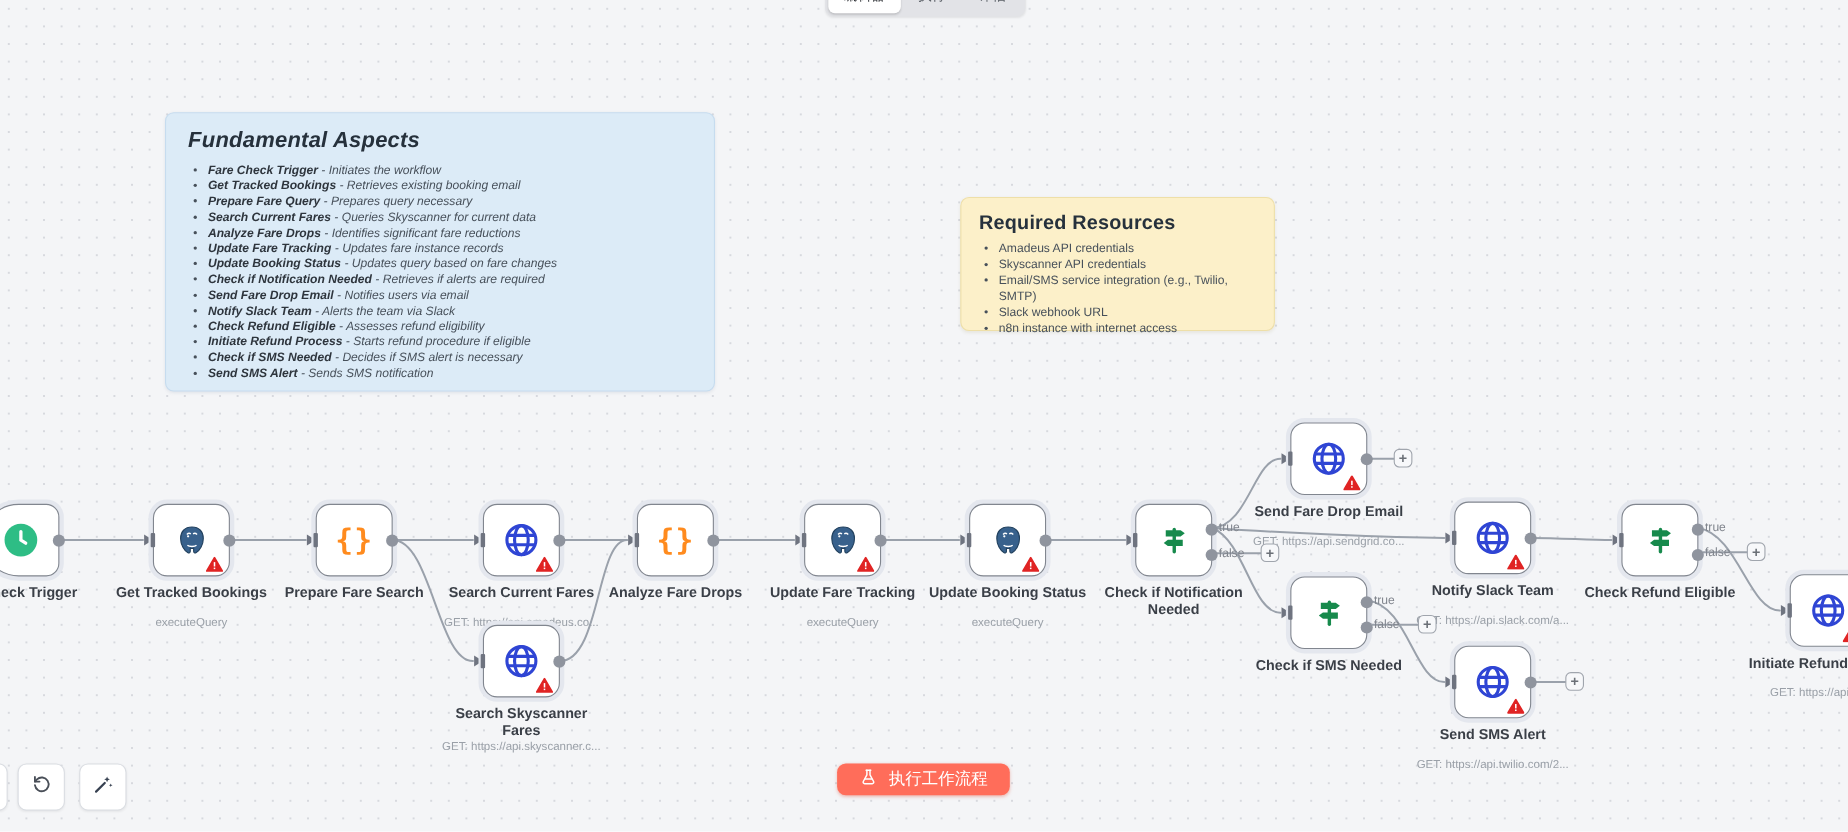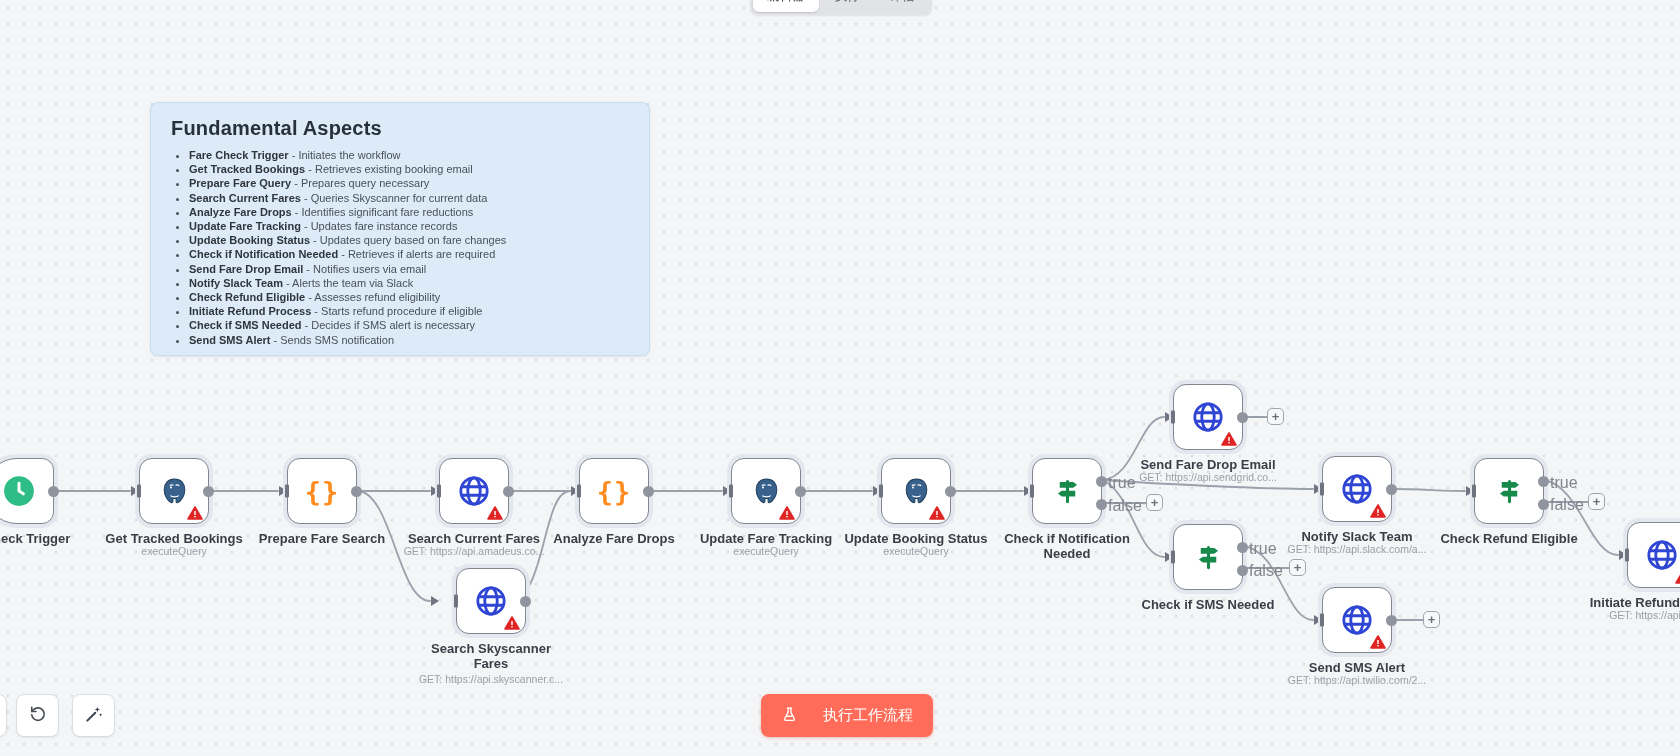--- a/index.html
+++ b/index.html
@@ -10,21 +10,21 @@
     background-image:radial-gradient(circle,#d7d9de 1.1px, transparent 1.3px);
     background-size:16px 16px; }
 
   
   svg.edges { position:absolute; left:0; top:0; z-index:1; }
   svg.edges path.wire { fill:none; stroke:#9aa1ab; stroke-width:1.8px; stroke-linecap:round; }
   svg.edges polygon.arrow { fill:#6f7480; }
 
   
   .note { position:absolute; border-radius:8px; z-index:2; }
-  .note-blue { background:#dcebf7; border:1px solid #c6dcef; box-shadow:0 1px 3px rgba(80,110,140,.12); }
+  .note-blue { background:#dcebf7; border:1px solid #c6dcef; box-shadow:0 1px 3px rgba(80,110,140,.12);font-style:italic; }
   .note-yellow { background:#fcf0c9; border:1px solid #eedfa8; box-shadow:0 1px 3px rgba(140,120,60,.12); }
   .note h2 { font-size:20px; color:#26313c; letter-spacing:.2px; }
   .note-yellow h2 { font-size:18px; }
   .note ul { list-style:disc; margin-top:8px; padding-left:18px; }
   .note li { font-size:11px; line-height:14.2px; color:#47505a; }
   .note li .b { font-weight:bold; color:#2e353d; }
   .note-yellow li { line-height:14.5px; }
 
   
   .node { position:absolute; width:70px; height:66px; background:#ffffff;
@@ -34,42 +34,42 @@
   .icon { position:absolute; inset:0; display:flex; align-items:center; justify-content:center; }
   .code-glyph { font-family:"DejaVu Sans Mono","Liberation Mono",monospace;
     font-size:27px; font-weight:bold; color:#ff8b1e; letter-spacing:1px; }
   .warn { position:absolute; right:5px; bottom:3px; width:16px; height:14px; }
   .in-bar { position:absolute; left:-3px; top:50%; transform:translateY(-50%);
     width:4px; height:13px; background:#6f7480; border-radius:1px; }
   .out-dot { position:absolute; right:-6px; width:11px; height:11px; border-radius:50%; background:#8f949e; }
   .out-mid { top:50%; margin-top:-5.5px; }
   .nlabel { position:absolute; top:72px; left:50%; transform:translateX(-50%); width:180px;
     text-align:center; font-size:13px; font-weight:bold; color:#3a3f47; line-height:15px; }
-  .nsub { position:absolute; top:86px; left:50%; transform:translateX(-50%); width:190px;
+  .nsub { position:absolute; top:101px; left:50%; transform:translateX(-50%); width:190px;
     text-align:center; font-size:10.5px; color:#9aa0a8; }
 
-  .cond { position:absolute; font-size:16px; color:#80858d; z-index:4; }
+  .cond { position:absolute; font-size:11px; color:#80858d; z-index:4; }
   .plus { position:absolute; width:17px; height:17px; border:1.5px solid #a0a5ad; border-radius:5px;
     background:#f7f8fa; color:#6b7077; font-size:13px; line-height:13px; font-weight:bold;
     display:flex; align-items:center; justify-content:center; z-index:4; }
 
   
   .tabbar { position:absolute; left:750px; top:-20px; height:35px; display:flex; gap:2px;
     background:#e2e3e7; border-radius:8px; padding:3px; z-index:6;
     box-shadow:0 1px 2px rgba(0,0,0,.08); }
   .tab { padding:5px 14px; border-radius:6px; font-size:12.5px; color:#5a5f66; white-space:nowrap; }
   .tab.active { background:#ffffff; color:#24272c; box-shadow:0 1px 2px rgba(0,0,0,.15); }
 
   
   .ctl { position:absolute; top:694px; width:43px; height:43px; background:#ffffff;
     border:1px solid #dadde2; border-radius:8px; display:flex; align-items:center; justify-content:center;
     box-shadow:0 1px 2px rgba(0,0,0,.06); z-index:6; }
-  .exec-btn { position:absolute; left:761px; top:694px; height:43px; padding:0 20px;
+  .exec-btn { position:absolute; left:761px; top:694px; height:29px; padding:0 20px;
     background:#ff6d5a; border:none; border-radius:8px; color:#ffffff; font-size:15px;
-    display:flex; align-items:center; gap:25px; z-index:6; cursor:pointer;
+    display:flex; align-items:center; gap:10px; z-index:6; cursor:pointer;
     font-family:"Liberation Sans","DejaVu Sans",sans-serif; box-shadow:0 1px 3px rgba(220,80,60,.35); }
 </style>
 </head>
 <body>
 
 <div id="canvas">
 
   <svg class="edges" width="1680" height="756">
     <path class="wire" d="M54 491 H130"></path>
     <path class="wire" d="M209 491 H278"></path>
@@ -121,20 +121,30 @@
       <li><span class="b">Check if Notification Needed</span><span> - Retrieves if alerts are required</span></li>
       <li><span class="b">Send Fare Drop Email</span><span> - Notifies users via email</span></li>
       <li><span class="b">Notify Slack Team</span><span> - Alerts the team via Slack</span></li>
       <li><span class="b">Check Refund Eligible</span><span> - Assesses refund eligibility</span></li>
       <li><span class="b">Initiate Refund Process</span><span> - Starts refund procedure if eligible</span></li>
       <li><span class="b">Check if SMS Needed</span><span> - Decides if SMS alert is necessary</span></li>
       <li><span class="b">Send SMS Alert</span><span> - Sends SMS notification</span></li>
     </ul>
   </div>
 
+  <div class="note note-yellow" style="left:873px; top:179px; width:286px; height:122px; padding:12px 16px;">
+    <h2>Required Resources</h2>
+    <ul style="margin-top:6px;">
+      <li>Amadeus API credentials</li>
+      <li>Skyscanner API credentials</li>
+      <li>Email/SMS service integration (e.g., Twilio, SMTP)</li>
+      <li>Slack webhook URL</li>
+      <li>n8n instance with internet access</li>
+    </ul>
+  </div>
 
   <div class="node trigger" style="left:-16px; top:458px;">
     <span class="icon">
       <svg width="34" height="34" viewBox="0 0 24 24">
           <circle cx="12" cy="12" r="10.5" fill="#2ebd85"></circle>
           <path d="M12 6.5V12l3.1 2" stroke="#fff" stroke-width="2.1" fill="none" stroke-linecap="round"></path>
         </svg>
     </span>
     <span class="out-dot out-mid"></span>
     <div class="nlabel" style="left:auto; transform:none; left:-28px; width:140px;">Check Trigger</div>
@@ -184,21 +194,21 @@
           <rect x="7.3" y="5" width="1.4" height="4" fill="#fff"></rect>
           <rect x="7.3" y="10" width="1.4" height="1.4" fill="#fff"></rect>
         </svg>
     </span>
     <span class="in-bar"></span>
     <span class="out-dot out-mid"></span>
     <div class="nlabel">Search Current Fares</div>
     <div class="nsub">GET: https://api.amadeus.co...</div>
   </div>
 
-  <div class="node" style="left:456px; top:568px;">
+  <div class="node" style="left:439px; top:568px;">
     <span class="icon">
       <svg width="34" height="34" viewBox="0 0 24 24" fill="none" stroke="#2f45d4" stroke-width="2">
           <circle cx="12" cy="12" r="9.3"></circle>
           <ellipse cx="12" cy="12" rx="4.4" ry="9.3"></ellipse>
           <path d="M3.2 9h17.6M3.2 15h17.6"></path>
         </svg>
     </span>
     <span class="warn">
       <svg width="16" height="14" viewBox="0 0 16 14">
           <path d="M8 1 L15 13 H1 Z" fill="#e02424" stroke="#e02424" stroke-width="1.6" stroke-linejoin="round"></path>

